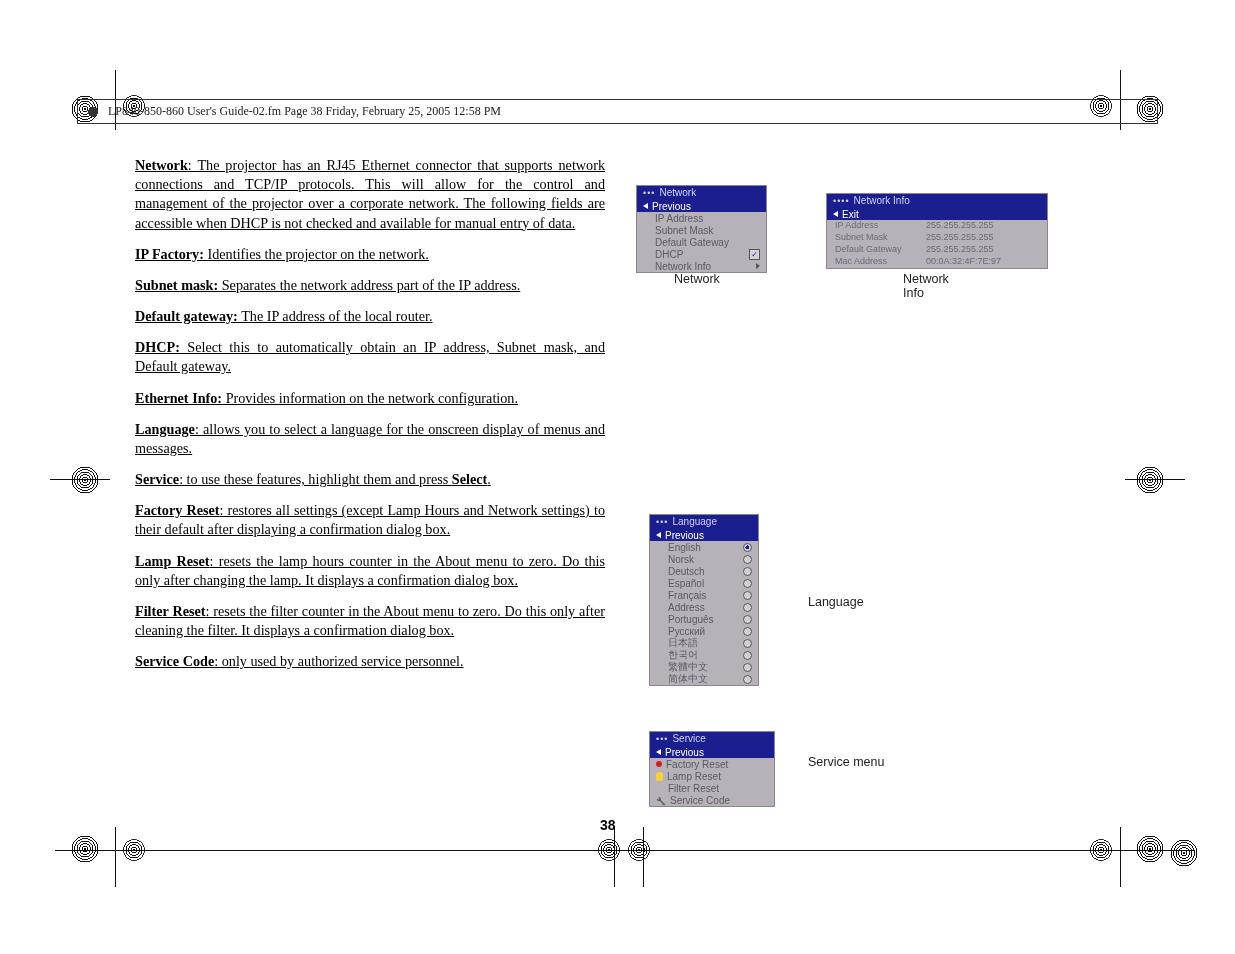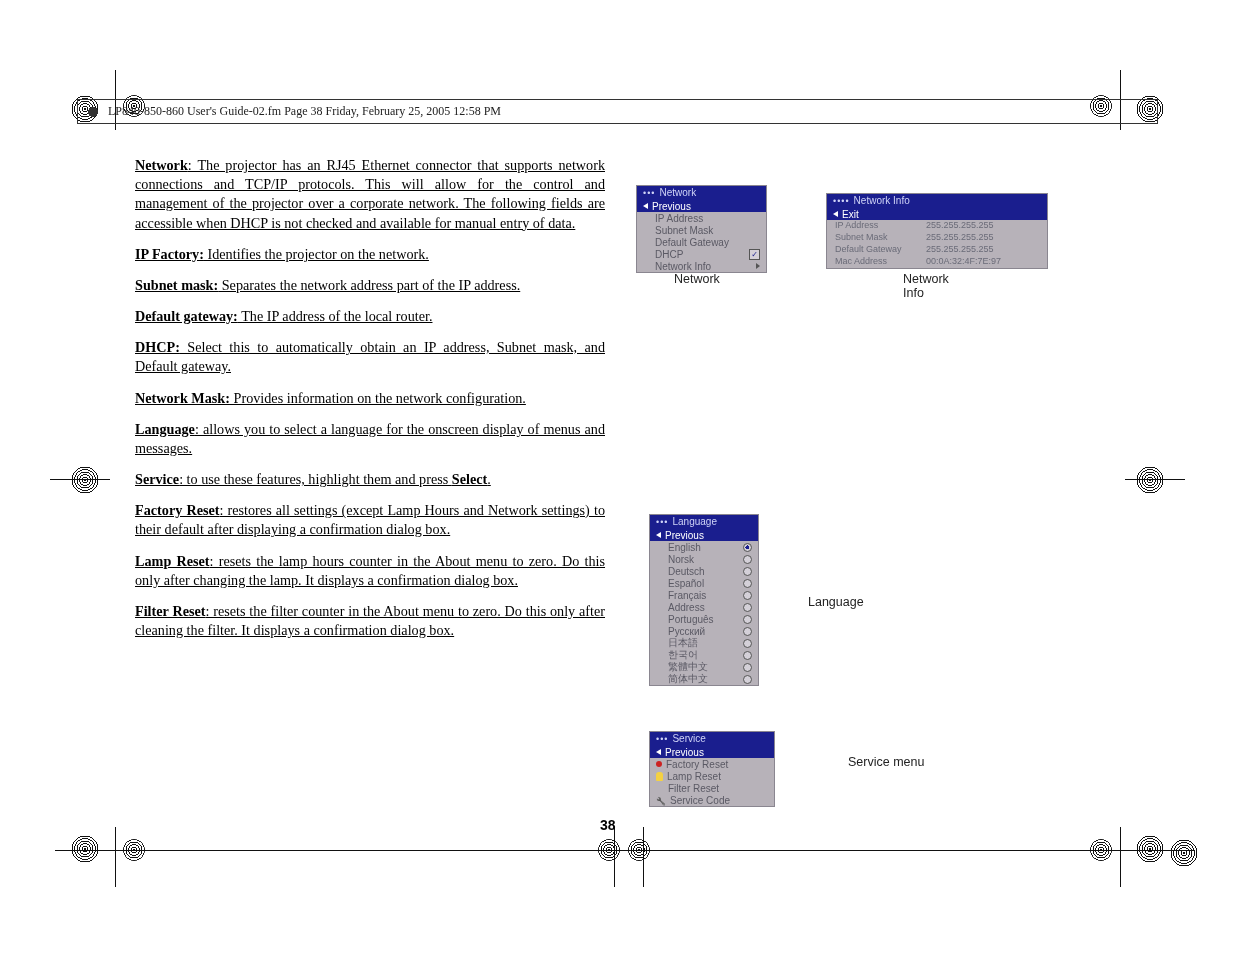--- a/index.html
+++ b/index.html
@@ -151,26 +151,27 @@
   <span class="header-icon"></span>
   <span>LP840-850-860 User's Guide-02.fm  Page 38  Friday, February 25, 2005  12:58 PM</span>
 </div>
 
 <div class="left-col">
   <p><b>Network</b><span>: The projector has an RJ45 Ethernet connector that supports network connections and TCP/IP protocols. This will allow for the control and management of the projector over a corporate network. The following fields are accessible when DHCP is not checked and available for manual entry of data.</span></p>
   <p class="indent"><b>IP Factory:</b><span> Identifies the projector on the network.</span></p>
   <p class="indent"><b>Subnet mask:</b><span> Separates the network address part of the IP address.</span></p>
   <p class="indent"><b>Default gateway:</b><span> The IP address of the local router.</span></p>
   <p class="indent"><b>DHCP:</b><span> Select this to automatically obtain an IP address, Subnet mask, and Default gateway.</span></p>
-  <p class="indent"><b>Network Mask:</b><span> Provides information on the network configuration.</span></p>
+  <p class="indent"><b>Ethernet Info:</b><span> Provides information on the network configuration.</span></p>
   <p><b>Language</b><span>: allows you to select a language for the onscreen display of menus and messages.</span></p>
   <p><b>Service</b><span>: to use these features, highlight them and press </span><b>Select</b><span>.</span></p>
   <p><b>Factory Reset</b><span>: restores all settings (except Lamp Hours and Network settings) to their default after displaying a confirmation dialog box.</span></p>
   <p><b>Lamp Reset</b><span>: resets the lamp hours counter in the About menu to zero. Do this only after changing the lamp. It displays a confirmation dialog box.</span></p>
   <p><b>Filter Reset</b><span>: resets the filter counter in the About menu to zero. Do this only after cleaning the filter. It displays a confirmation dialog box.</span></p>
+  <p><b>Service Code</b><span>: only used by authorized service personnel.</span></p>
 </div>
 
 <div class="page-num">38</div>
 
 <div class="osd" style="left:636px; top:185px; width:131px;">
   <div class="title-bar">
       <span class="dots"></span>
       <span>Network</span>
     </div>
   <div class="row hl">
@@ -321,13 +322,13 @@
     </div>
   <div class="row">
       <span class="sp"></span>
       <span class="label">Filter Reset</span>
     </div>
   <div class="row">
       <span class="icon-wrench"></span>
       <span class="label">Service Code</span>
     </div>
 </div>
-<div class="caption" style="left:808px; top:755px;margin-left:40px;">Service menu</div>
+<div class="caption" style="left:808px; top:755px;">Service menu</div>
 
 </body></html>

